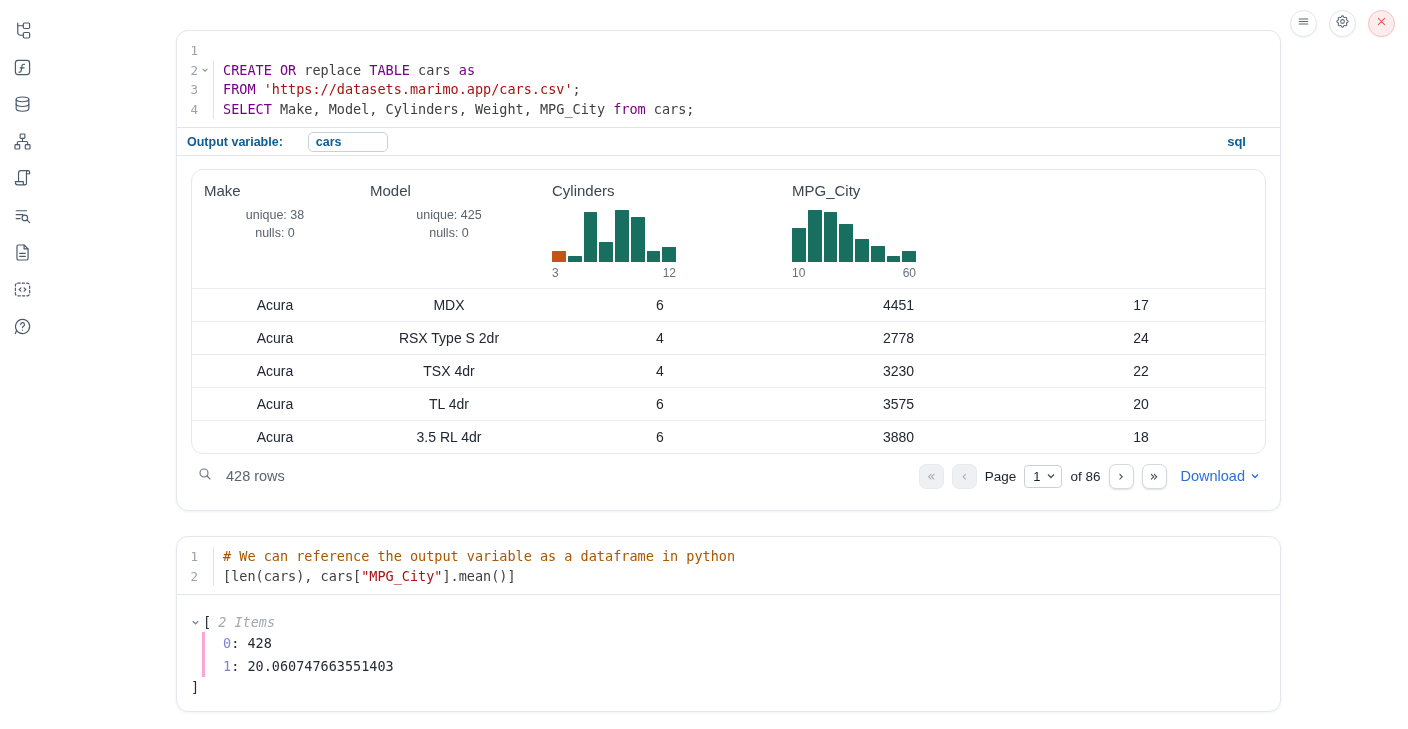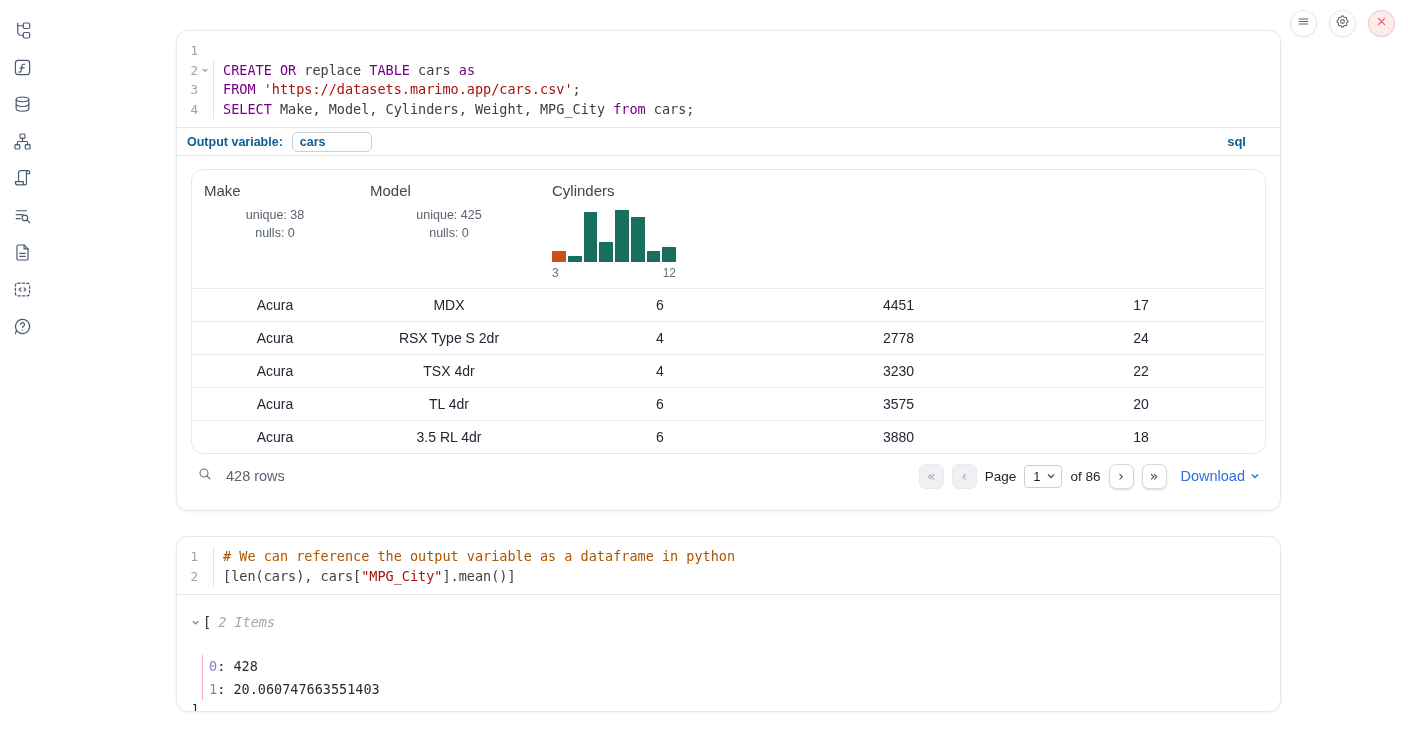--- a/index.html
+++ b/index.html
@@ -36,21 +36,21 @@
     justify-content:center; }
   .fold-slot svg { width:8px; height:8px; }
   .code-text { border-left:1px solid #dfe3e8; padding-left:9px; margin-left:2px;
     white-space:pre; color:#1c2430; }
   .tok-kw { color:#770088; }
   .tok-comment { color:#aa5500; }
   .tok-str { color:#aa1111; }
   .tok-pl { color:#404040; }
 
   .outvar-row { height:28px; border-top:1px solid #e2e6ea; display:flex; align-items:center;
-    padding:0 34px 0 10px; gap:9px; }
+    padding:0 34px 0 10px; gap:25px; }
   .outvar-label { font-size:12.5px; font-weight:bold; color:#0d5e93; }
   .outvar-input { width:80px; height:20px; border:1px solid #c4d2de; border-radius:5px;
     font-size:12.5px; font-weight:bold; color:#0d5e93; padding:0 7px; outline:none;
     font-family:"Liberation Sans", sans-serif; }
   .lang-badge { margin-left:auto; font-size:13px; font-weight:bold; color:#0d5e93; cursor:pointer; }
 
   .output-section { border-top:1px solid #e2e6ea; padding:13px 14px 10px; }
   .data-table { border:1px solid #e4e7ec; border-radius:12px; overflow:hidden; }
   .grid-cols { display:grid; grid-template-columns:166px 182px 240px 237px 1fr; }
   .th { padding:12px 12px 8px; }
@@ -86,21 +86,21 @@
     margin-left:6px; cursor:pointer; font-weight:500; }
   .download .chev { color:#2b6fdb; }
 
   
   .tree { padding:17px 14px 10px; font-family:"DejaVu Sans Mono", monospace; font-size:13.5px;
     color:#242c36; }
   .tree-head { display:flex; align-items:center; line-height:20px; }
   .tree-chev { color:#818a93; margin-right:3px; display:flex; cursor:pointer; }
   .tree-chev svg { width:9px; height:9px; }
   .tree-count { color:#a2a9b0; font-style:italic; margin-left:7px; }
-  .tree-body { margin-left:11px; border-left:1px solid #f9a8d4; padding-left:6px;margin-top:23px; }
+  .tree-body { margin-left:11px; border-left:3px solid #f9a8d4; padding-left:18px; }
   .tree-entry { line-height:22.5px; }
   .tree-key { color:#7d82d4; }
   .tree-close { line-height:20px; }
 </style>
 </head>
 <body>
 
 <div class="sidebar" id="sidebar">
     <div class="side-icon">
       <span><svg viewBox="0 0 24 24" fill="none" stroke="currentColor" stroke-width="1.5" stroke-linecap="round" stroke-linejoin="round">
@@ -251,20 +251,39 @@
                 <div class="hist-bar" style="height: 50px; background: rgb(23, 112, 95);"></div>
                 <div class="hist-bar" style="height: 20px; background: rgb(23, 112, 95);"></div>
                 <div class="hist-bar" style="height: 52px; background: rgb(23, 112, 95);"></div>
                 <div class="hist-bar" style="height: 45px; background: rgb(23, 112, 95);"></div>
                 <div class="hist-bar" style="height: 11px; background: rgb(23, 112, 95);"></div>
                 <div class="hist-bar" style="height: 15px; background: rgb(23, 112, 95);"></div>
               </div>
               <div class="hist-labels">
                 <span>3</span>
                 <span>12</span>
+              </div>
+            </div>
+          </div>
+          <div class="th">
+            <div class="th-name">MPG_City</div>
+            <div class="hist">
+              <div class="hist-bars">
+                <div class="hist-bar" style="height: 34px; background: rgb(23, 112, 95);"></div>
+                <div class="hist-bar" style="height: 52px; background: rgb(23, 112, 95);"></div>
+                <div class="hist-bar" style="height: 50px; background: rgb(23, 112, 95);"></div>
+                <div class="hist-bar" style="height: 38px; background: rgb(23, 112, 95);"></div>
+                <div class="hist-bar" style="height: 23px; background: rgb(23, 112, 95);"></div>
+                <div class="hist-bar" style="height: 16px; background: rgb(23, 112, 95);"></div>
+                <div class="hist-bar" style="height: 6px; background: rgb(23, 112, 95);"></div>
+                <div class="hist-bar" style="height: 11px; background: rgb(23, 112, 95);"></div>
+              </div>
+              <div class="hist-labels">
+                <span>10</span>
+                <span>60</span>
               </div>
             </div>
           </div>
         </div>
       <div id="table-body">
           <div class="tr grid-cols">
             <div class="td">Acura</div>
             <div class="td">MDX</div>
             <div class="td">6</div>
             <div class="td">4451</div>

